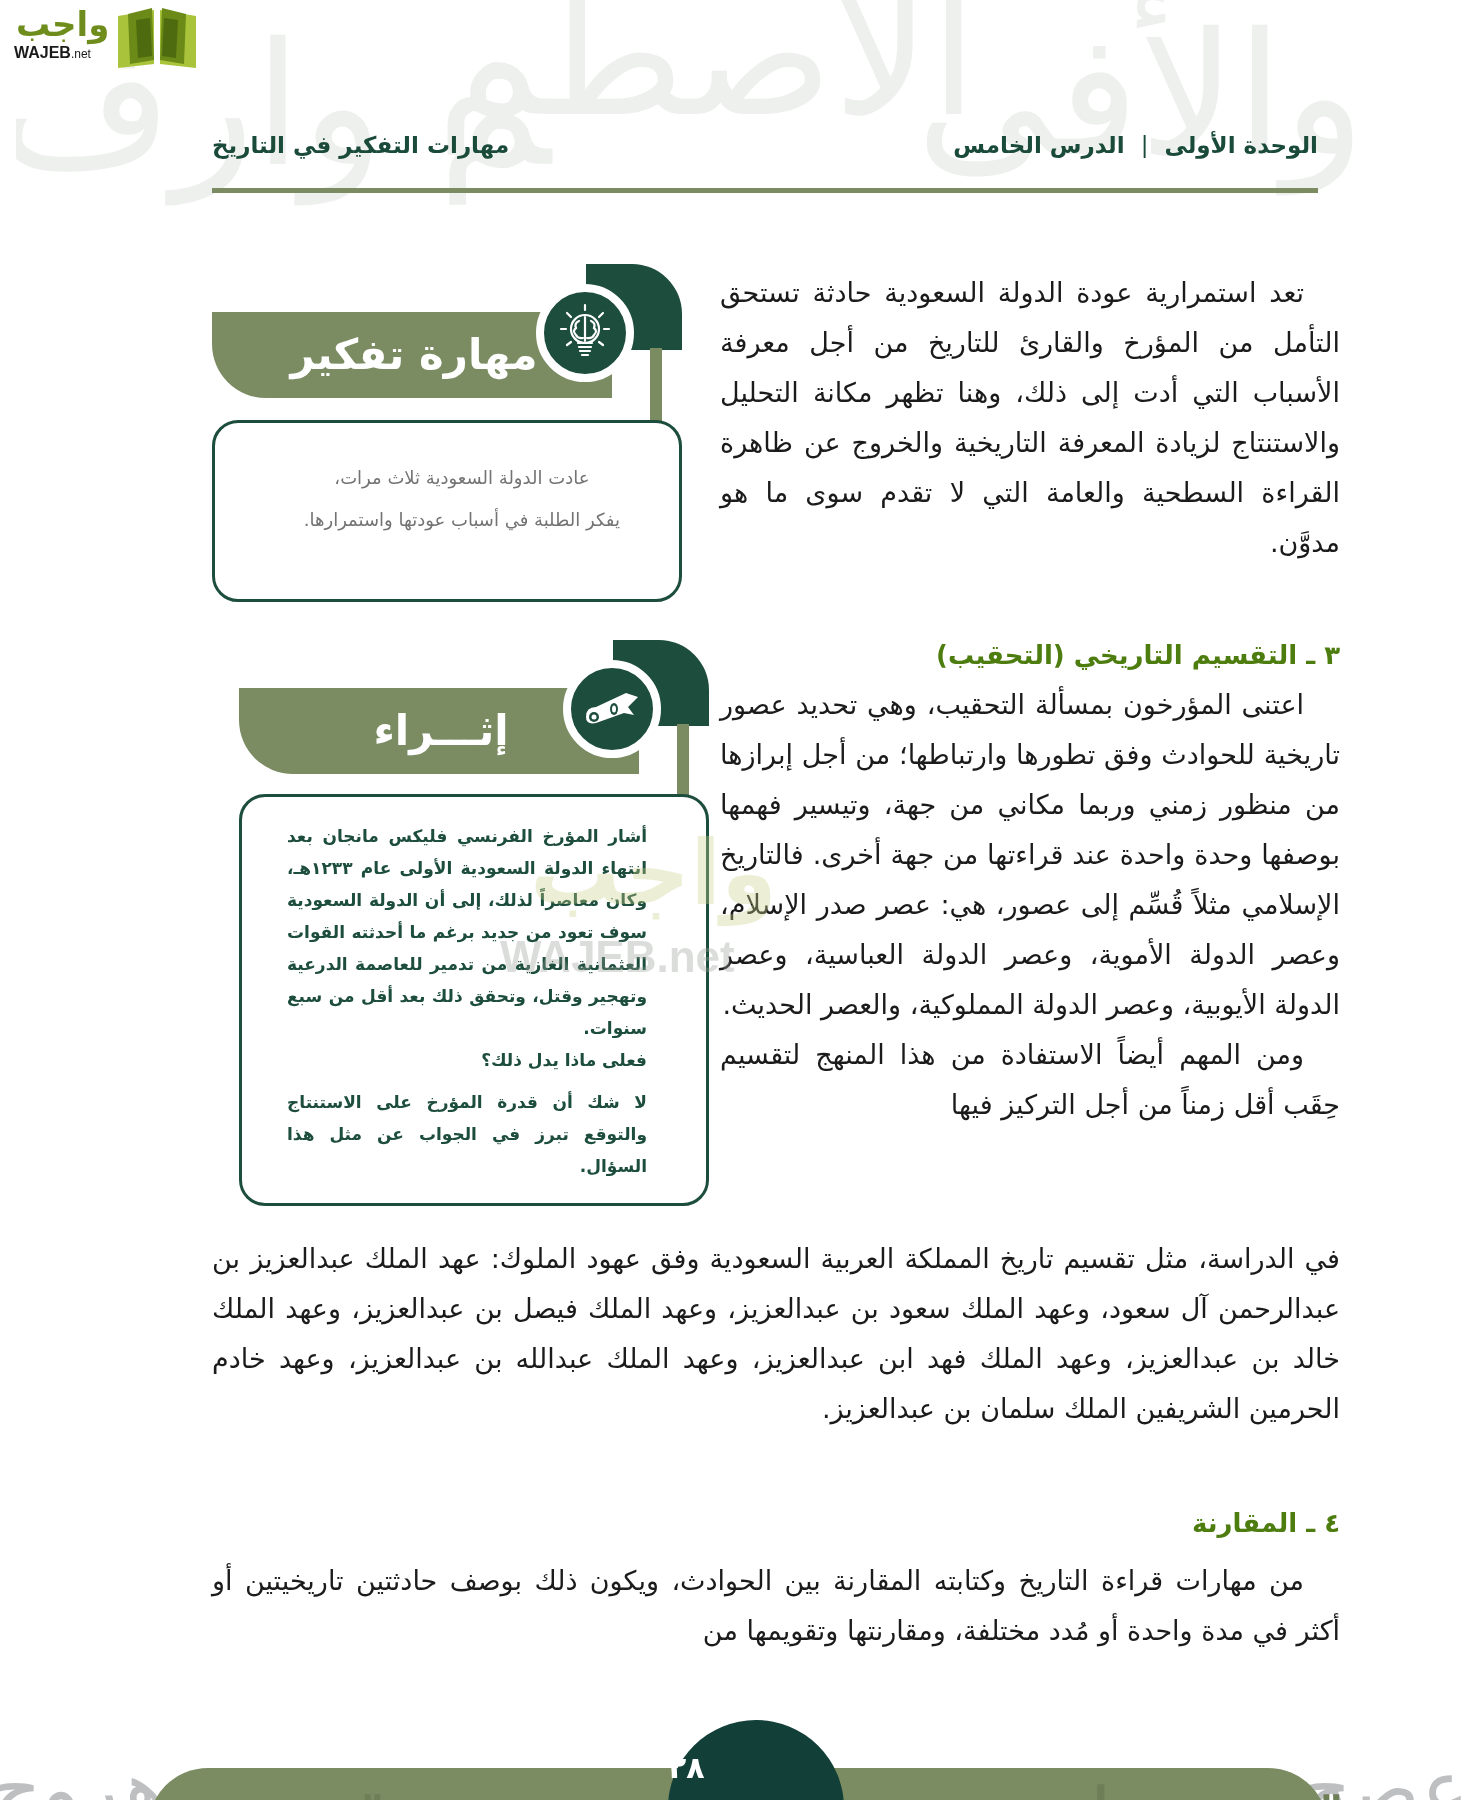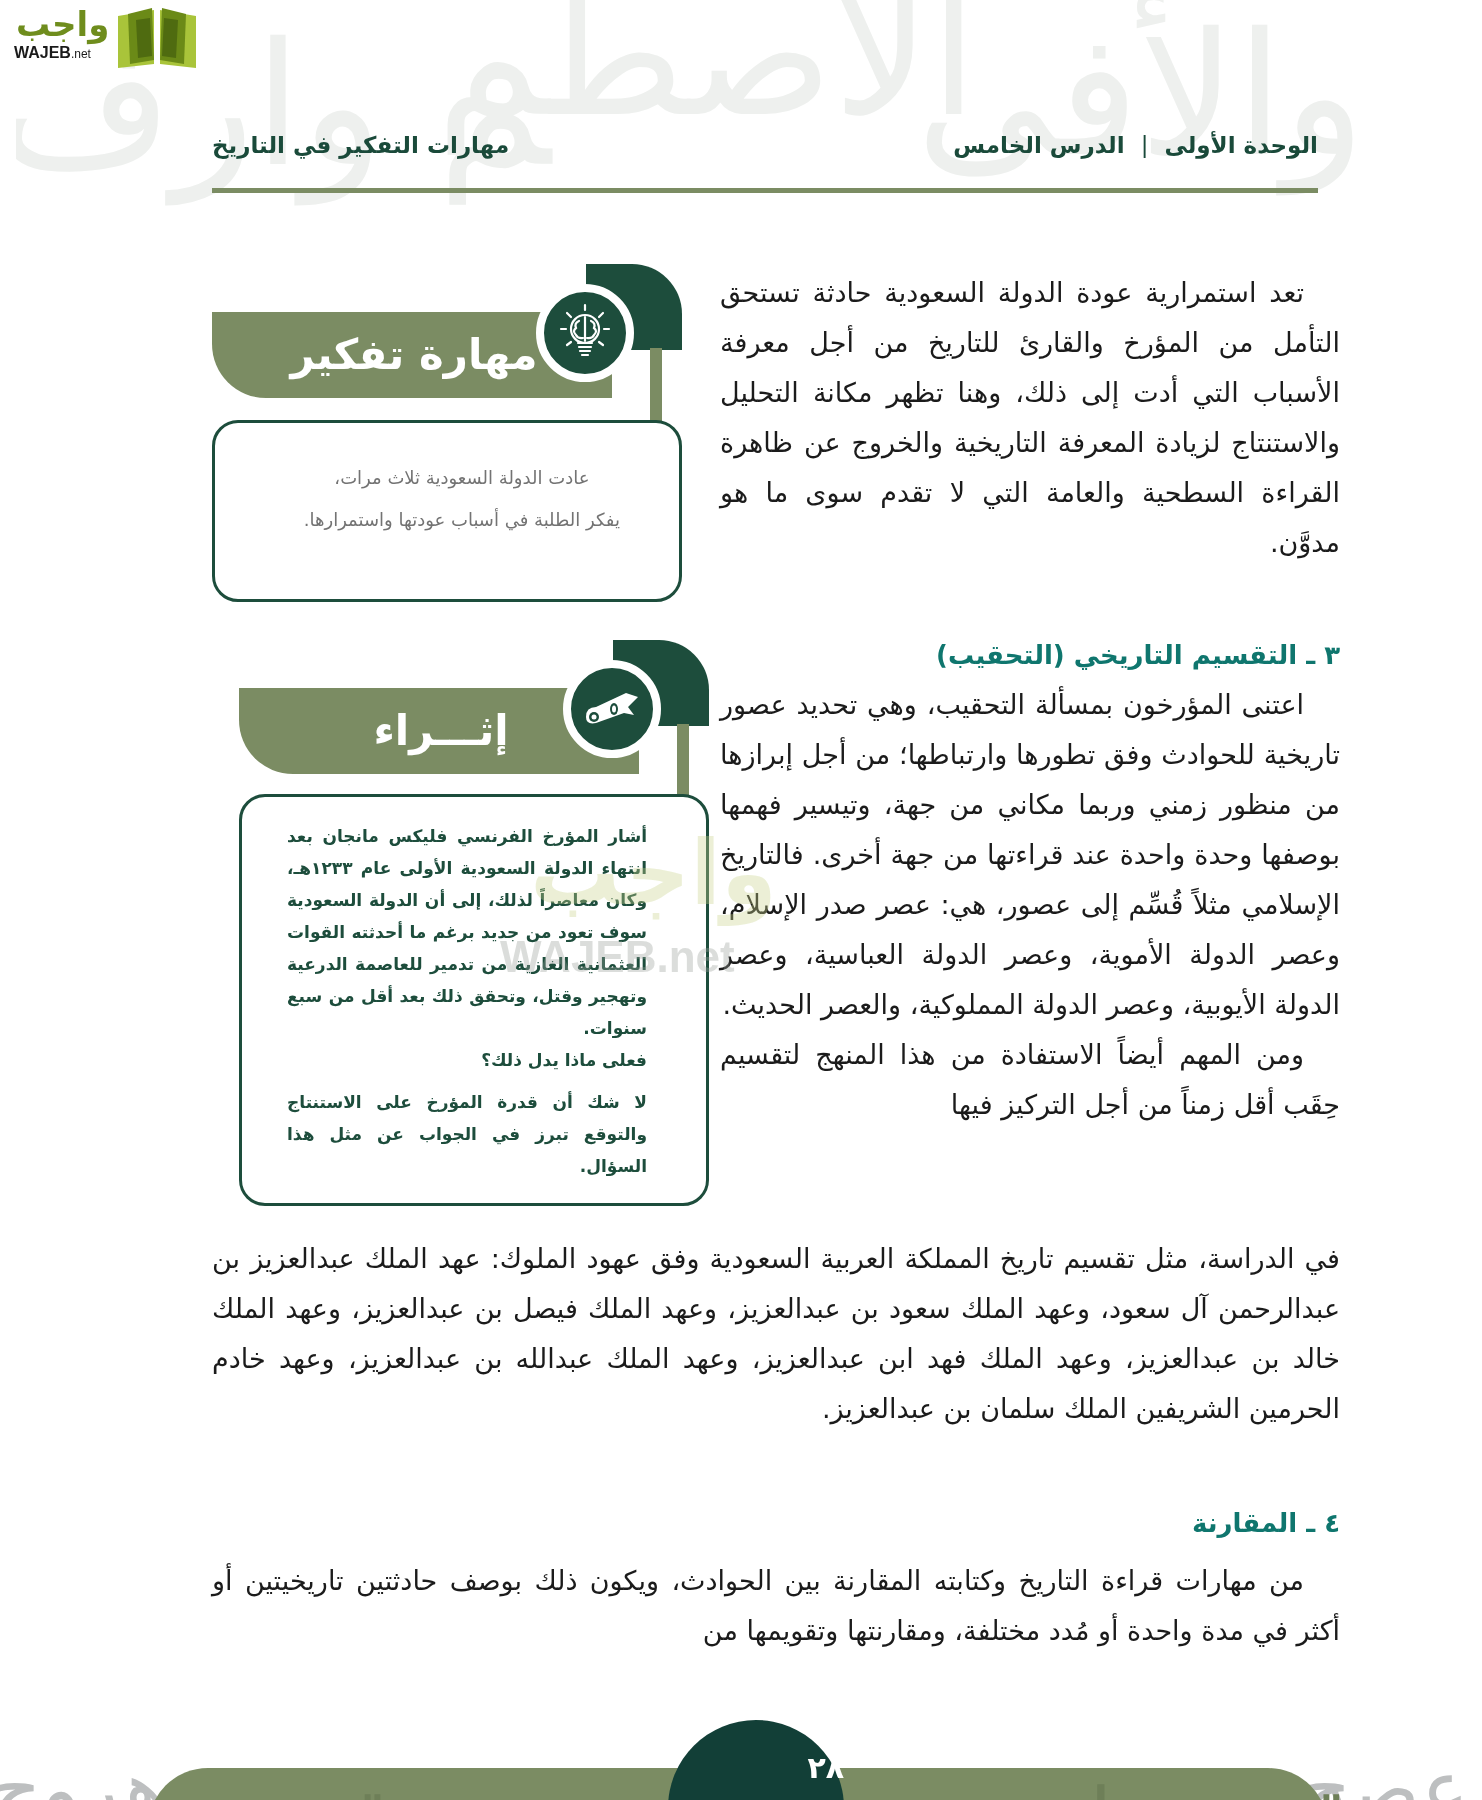--- a/index.html
+++ b/index.html
@@ -27,21 +27,21 @@
 
     
     .header-right { position: absolute; right: 164px; top: 132px; font-size: 23px; font-weight: bold; color: #1a4a3a; white-space: nowrap; }
     .header-right .sep { margin: 0 16px; font-weight: normal; }
     .header-left { position: absolute; left: 212px; top: 132px; font-size: 23px; font-weight: bold; color: #1a4a3a; white-space: nowrap; }
     .header-line { position: absolute; left: 212px; top: 188px; width: 1106px; height: 5px; background: #7b8c63; }
 
     
     .col-right { position: absolute; right: 142px; width: 620px; font-size: 27px; line-height: 50px; text-align: justify; color: #1b1b1b; }
     .para { text-indent: 36px; }
-    .section-title { color: #0f766e; font-weight: bold; font-size: 26px; line-height: 50px; text-indent: 0; }
+    .section-title { color: #4d7c0f; font-weight: bold; font-size: 26px; line-height: 50px; text-indent: 0; }
     .full-width { position: absolute; right: 142px; left: 212px; font-size: 27px; line-height: 50px; text-align: justify; color: #1b1b1b; }
 
     
     .side-card { position: absolute; left: 212px; width: 470px; }
     .tab-band { position: absolute; left: 0; height: 86px; width: 400px; background: #7b8c63;
       border-radius: 0 0 0 54px; }
     .tab-band-title { position: absolute; left: 52px; top: 8px; width: 300px; text-align: center; color: #ffffff;
       font-size: 42px; font-weight: bold; line-height: 70px; }
     .corner-dark { position: absolute; width: 96px; height: 86px; background: #1d4d3c; border-radius: 0 50px 0 0; }
     .corner-stem { position: absolute; width: 12px; background: #7b8c63; }
@@ -51,21 +51,21 @@
     .note-text { position: absolute; right: 62px; text-align: center; color: #737373; font-size: 18px; line-height: 42px; }
     .enrich-text { position: absolute; right: 62px; width: 360px; text-align: justify; color: #1d4d3c; font-weight: bold; font-size: 17px; line-height: 32px; }
     .enrich-text p + p { margin-top: 10px; }
 
     
     .footer { position: absolute; left: 0; top: 1710px; width: 1482px; height: 90px; overflow: hidden; }
     .footer-band { position: absolute; left: 148px; top: 58px; width: 1180px; height: 120px; background: #7b8c63; border-radius: 60px 60px 0 0; }
     .footer-callig { position: absolute; font-family: "DejaVu Serif", serif; font-size: 80px; color: #6e7f58; white-space: nowrap; line-height: 1; }
     .footer-edge { position: absolute; font-family: "DejaVu Serif", serif; font-size: 80px; color: #bdbfc0; white-space: nowrap; line-height: 1; }
     .page-pill { position: absolute; left: 668px; top: 10px; width: 176px; height: 180px; border-radius: 88px; background: #123f37; }
-    .page-num { position: absolute; left: 668px; top: 40px; width: 176px; text-align: right; color: #ffffff; font-size: 30px; font-weight: bold; }
+    .page-num { position: absolute; left: 668px; top: 40px; width: 176px; text-align: left; color: #ffffff; font-size: 30px; font-weight: bold; }
 
     
     .watermark { position: absolute; left: 490px; top: 820px; width: 300px; height: 160px; pointer-events: none; opacity: 0.35; }
     .wm-ar { position: absolute; left: 40px; top: 0; font-size: 90px; font-weight: bold; color: #c9d48c; }
     .wm-en { position: absolute; left: 10px; top: 112px; font-family: "Liberation Sans", sans-serif; font-size: 44px; font-weight: bold; color: #9aa09a; direction: ltr; }
   </style>
 </head>
 <body>
 
 <div class="bg-callig">

